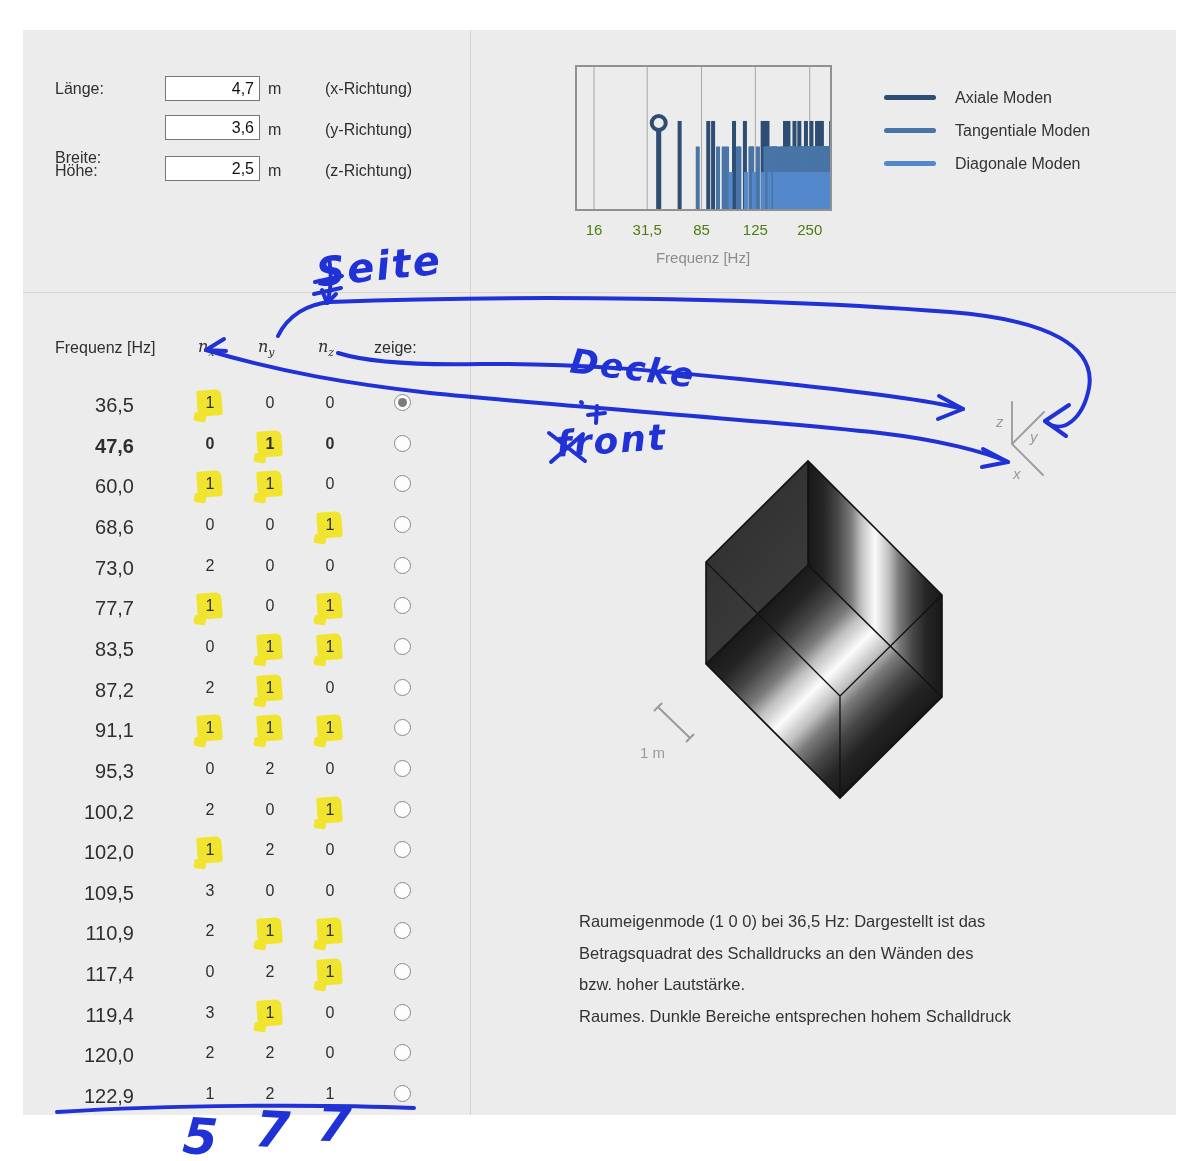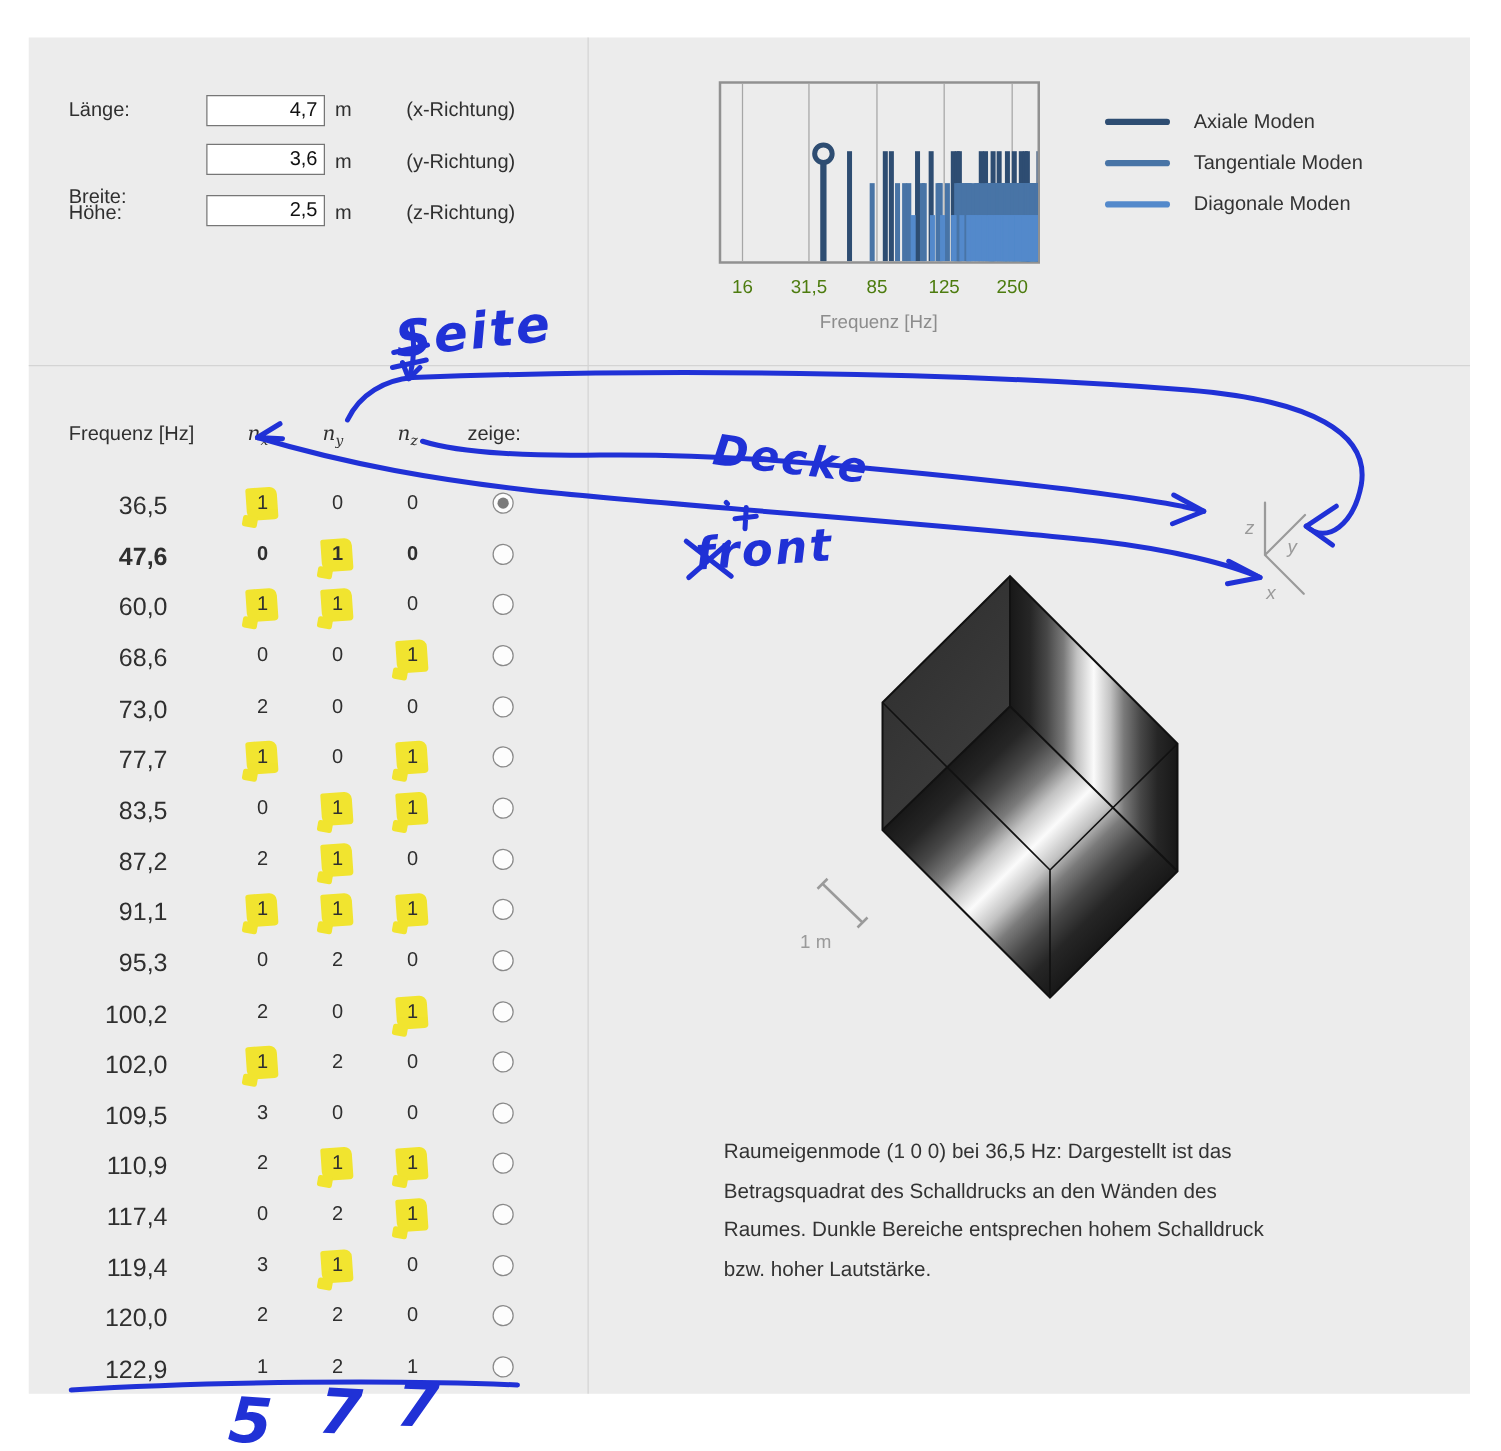--- a/index.html
+++ b/index.html
@@ -508,22 +508,22 @@
   </g>
   <g stroke="#9a9a9a" stroke-width="2">
     <path d="M98,277 L130,308 M94,281 L102,273 M126,312 L134,304" fill="none"></path>
   </g>
   <text x="80" y="328" font-size="15" fill="#9a9a9a">1 m</text>
 </svg>
 
 <div class="abs" style="left:579px;top:906px;">
   <div class="descline">Raumeigenmode (1 0 0) bei 36,5 Hz: Dargestellt ist das</div>
   <div class="descline">Betragsquadrat des Schalldrucks an den Wänden des</div>
+  <div class="descline">bzw. hoher Lautstärke.</div>
   <div class="descline">Raumes. Dunkle Bereiche entsprechen hohem Schalldruck</div>
-  <div class="descline">bzw. hoher Lautstärke.</div>
 </div>
 
 <svg class="abs overlay" width="1201" height="1161">
   <g stroke="#2031d6" stroke-width="4" fill="none" stroke-linecap="round" stroke-linejoin="round">
 
     <g stroke="#9a9a9a" stroke-width="1.8">
       <path d="M1012,402 L1012,444 M1012,444 L1044,412 M1012,444 L1043,475"></path>
     </g>
 
     <path d="M278,336 C288,315 308,304 330,302 C520,295 760,297 950,312 C1050,320 1096,347 1089,388 C1083,419 1062,436 1045,421"></path>

